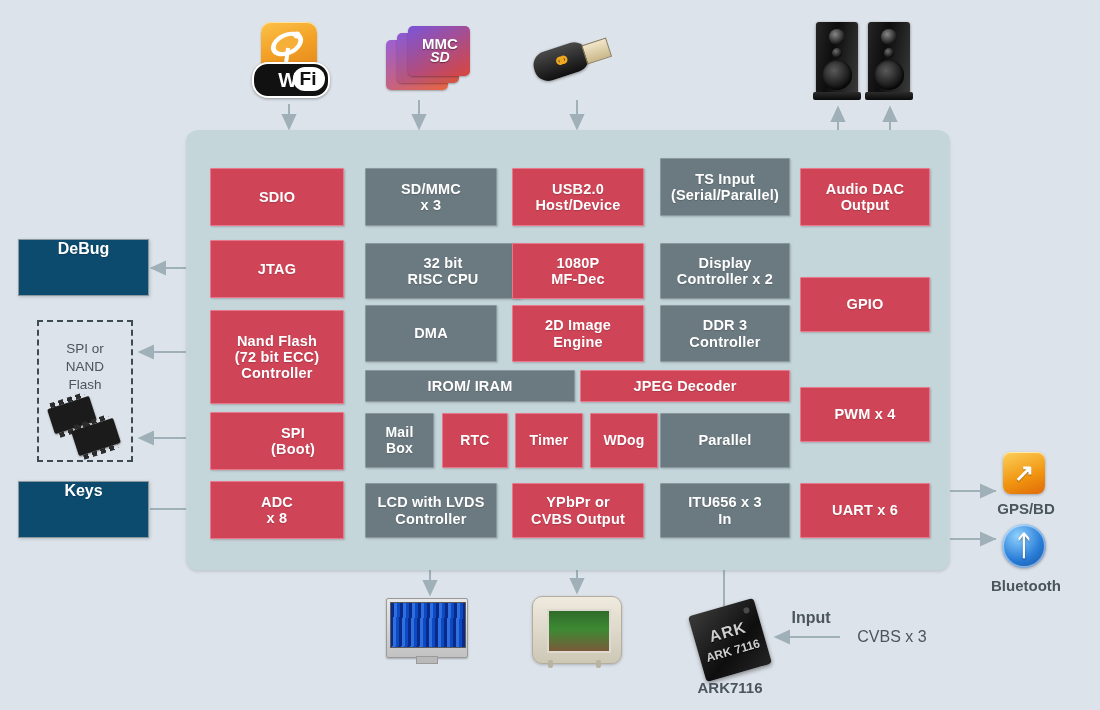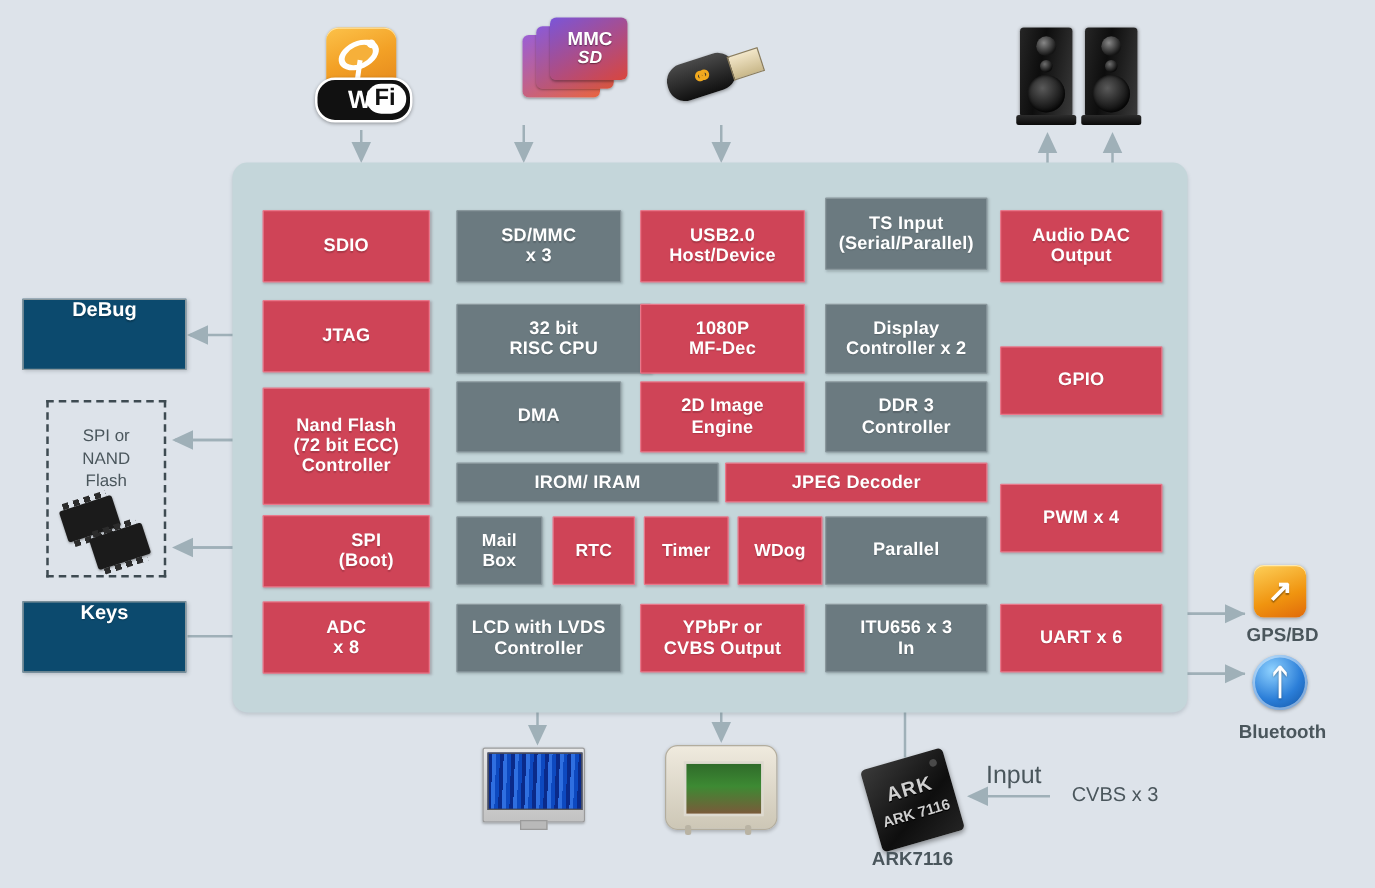--- a/index.html
+++ b/index.html
@@ -94,21 +94,21 @@
   #wifi-icon .wifi-badge .pill{
     position:absolute;right:3px;top:3px;width:32px;height:24px;border-radius:12px;background:#fff;
   }
   #wifi-icon .wifi-badge .fi{
     position:absolute;right:8px;top:3px;width:24px;height:24px;
     color:#111;font-weight:bold;font-size:19px;
     display:flex;align-items:center;justify-content:center;
   }
 
   
-  #sd-icon{left:386px;top:12px;width:96px;height:70px;margin-left:32px;}
+  #sd-icon{left:386px;top:24px;width:96px;height:70px;}
   #sd-icon .card{
     position:absolute;width:62px;height:50px;border-radius:5px;
     box-shadow:0 1px 2px rgba(0,0,0,.3);
   }
   #sd-icon .c1{left:0;top:16px;background:linear-gradient(150deg,#9a5fd6,#e8643f);}
   #sd-icon .c2{left:11px;top:9px;background:linear-gradient(150deg,#8a5ad8,#d8543c);}
   #sd-icon .c3{left:22px;top:2px;background:linear-gradient(150deg,#7a55d9,#d9463d);}
   #sd-icon .c3:after{
     content:"";position:absolute;right:6px;top:-2px;width:16px;height:10px;
     background:transparent;border-top-right-radius:6px;
@@ -523,21 +523,21 @@
     <div class="pkg">
       <div class="dot"></div>
       <div class="mark">
         <div class="big">ARK</div>
         <div>ARK 7116</div>
       </div>
     </div>
   </div>
   <div class="olabel" style="left:676px;top:679px;width:108px;">ARK7116</div>
 
-  <div class="olabel thin" style="left:772px;top:609px;width:78px;font-size:20px;">Input</div>
+  <div class="olabel thin" style="left:772px;top:609px;width:78px;font-size:16px;font-weight:bold;">Input</div>
   <div class="olabel thin" style="left:838px;top:628px;width:108px;font-size:16px;text-align:center;">CVBS x 3</div>
 
   <div id="gps-icon">
     <div class="glyph">↗</div>
   </div>
   <div class="olabel" style="left:976px;top:500px;width:100px;">GPS/BD</div>
 
   <div id="bt-icon">
     <div class="glyph">ᛏ</div>
   </div>

